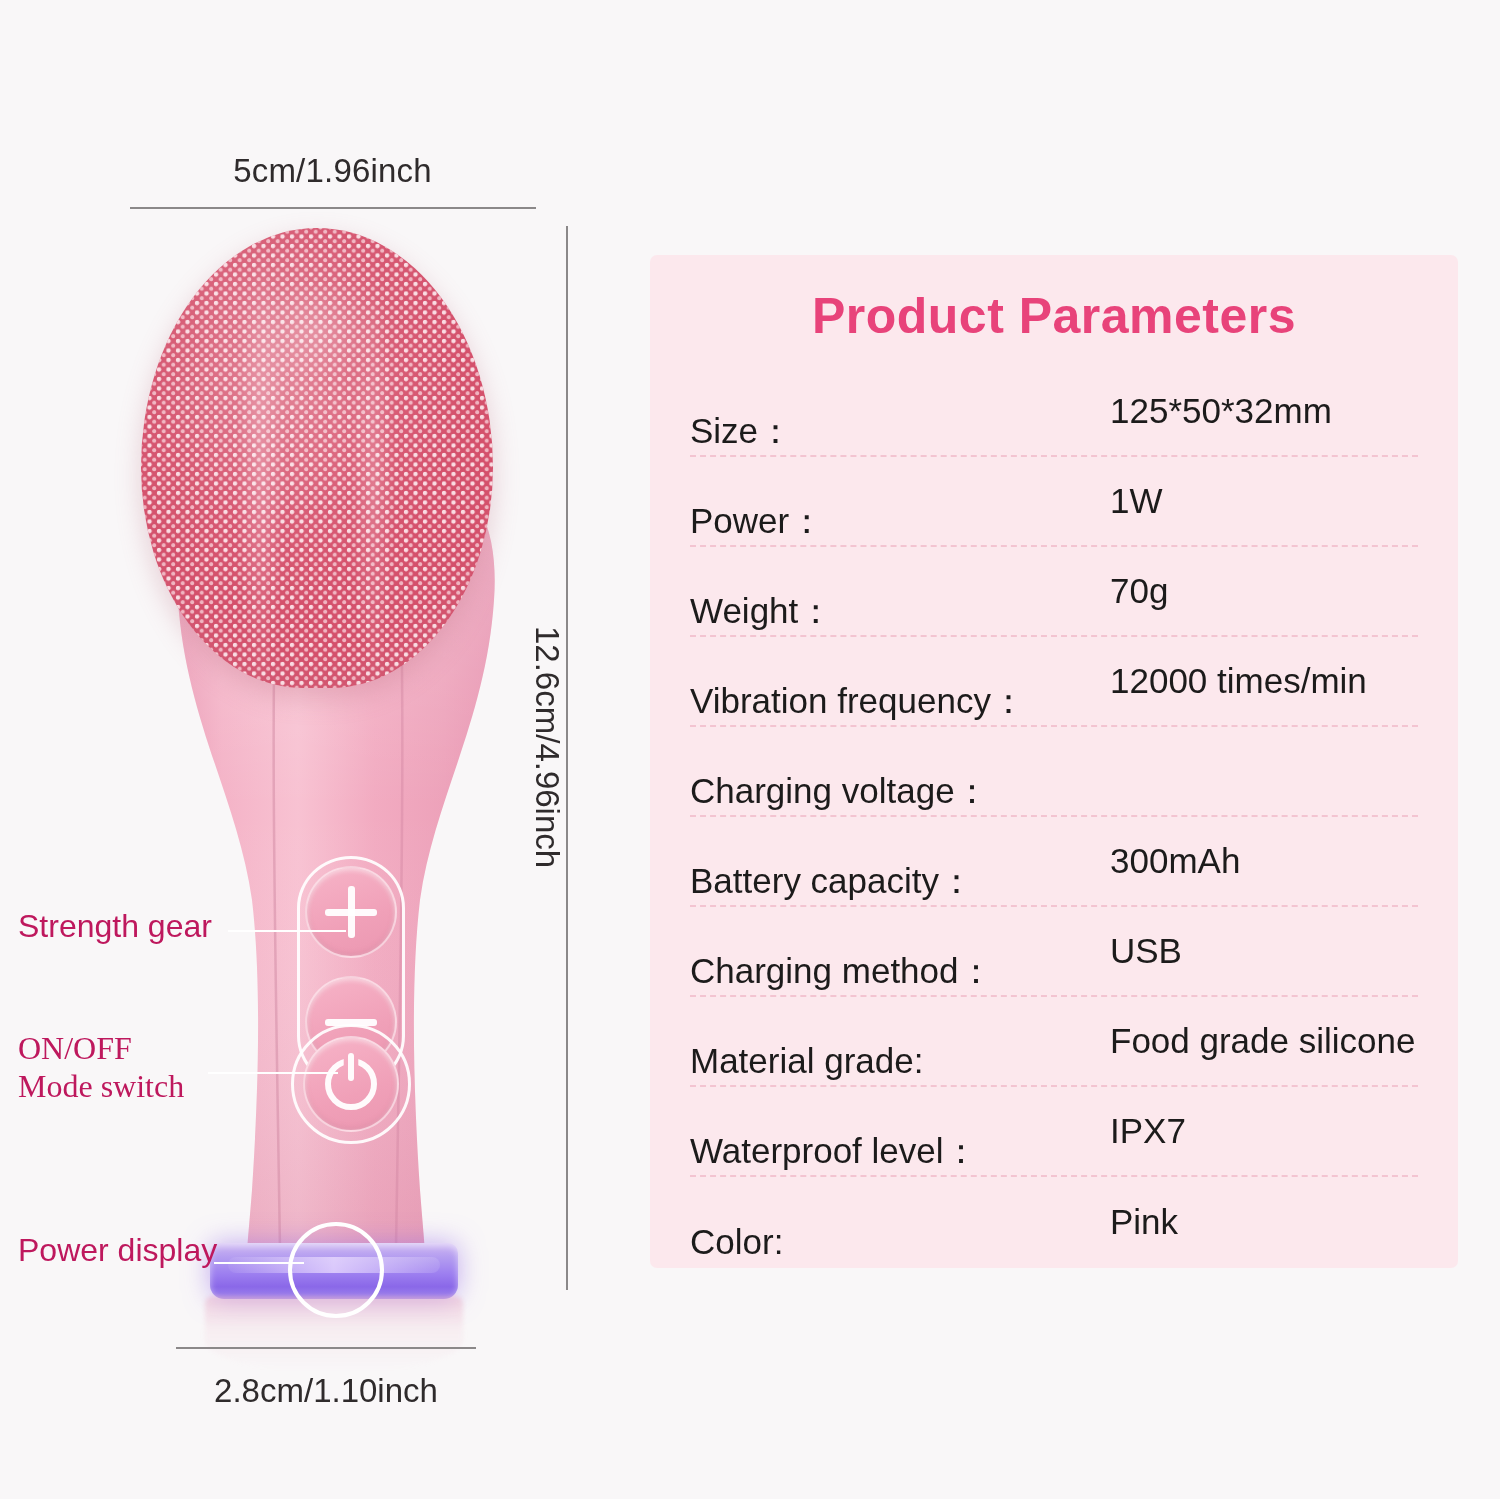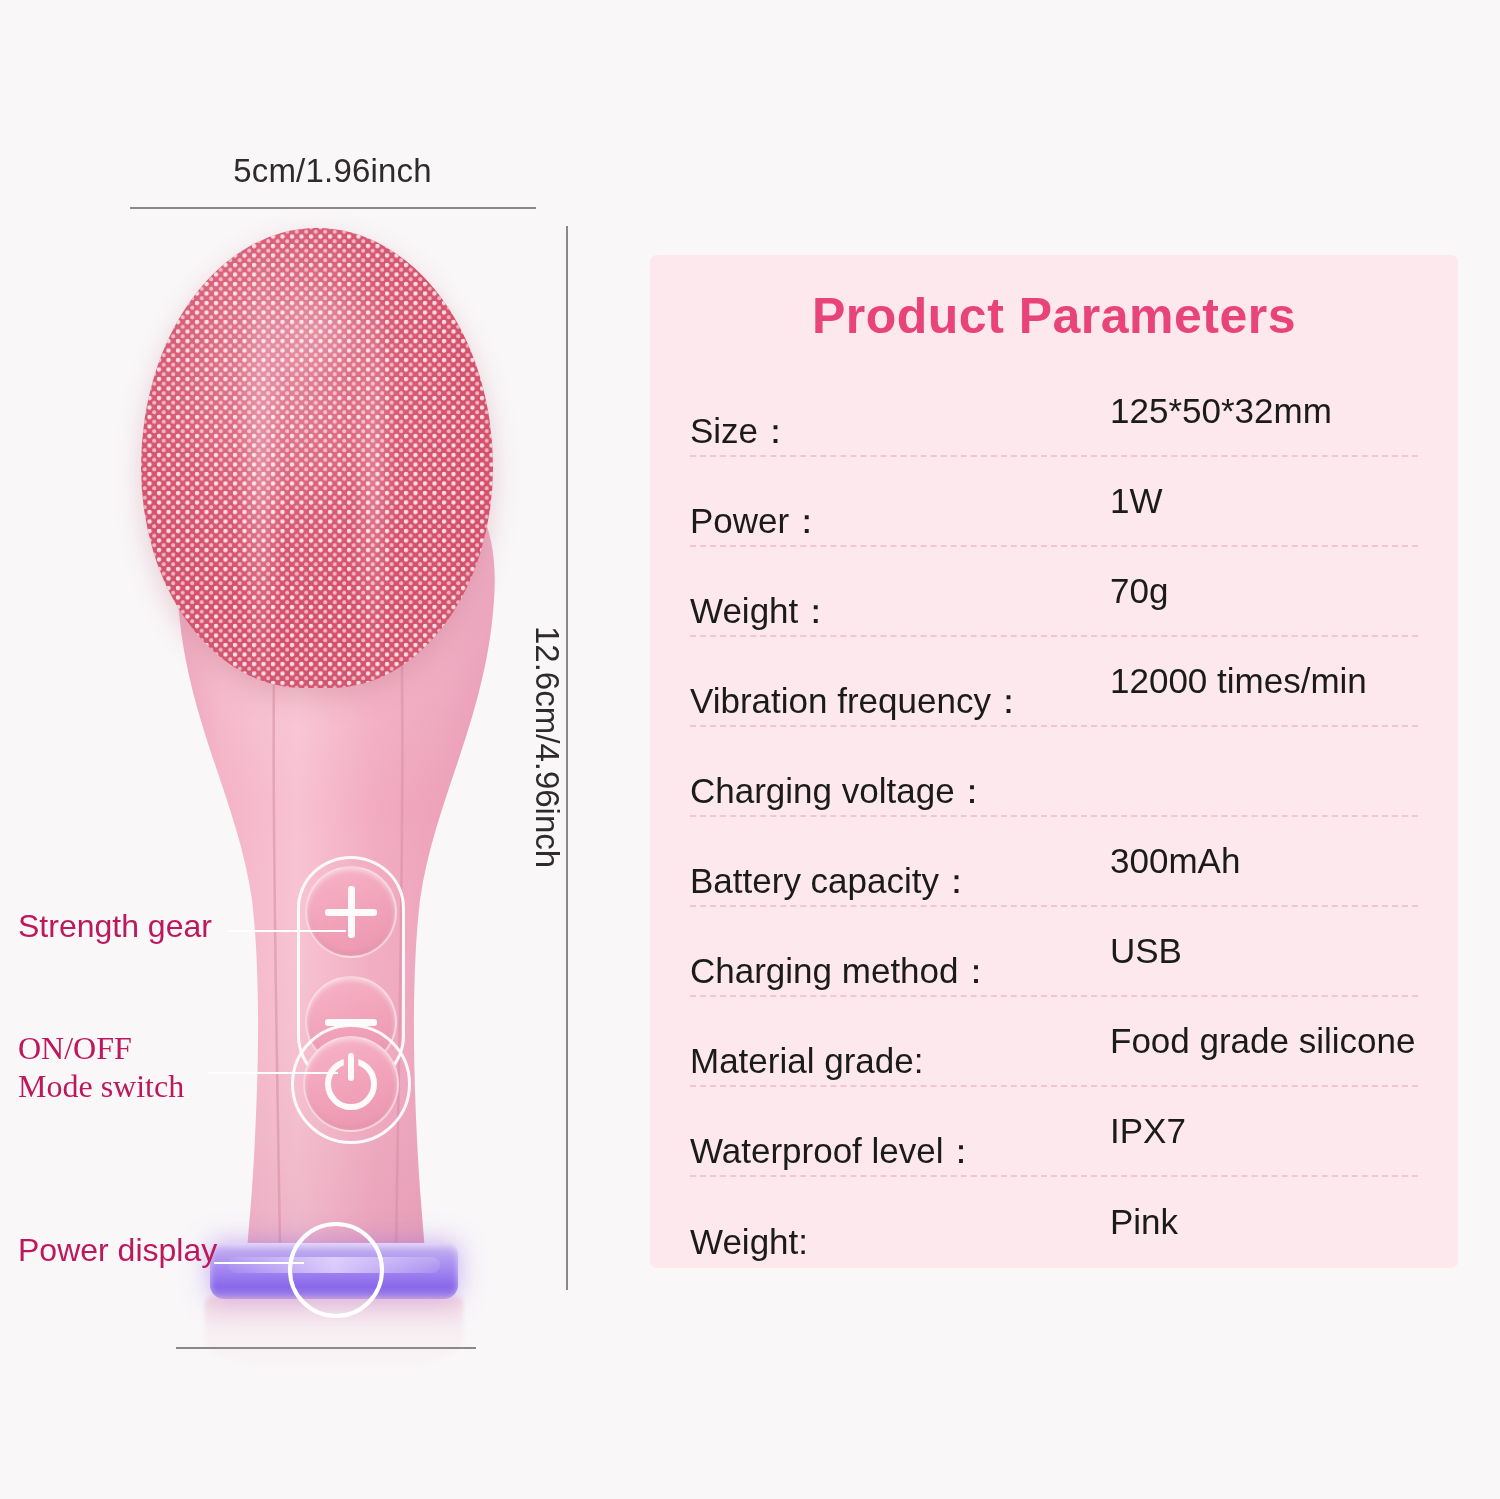--- a/index.html
+++ b/index.html
@@ -381,20 +381,21 @@
     <div class="leader-line" id="leader-strength"></div>
 
     <div class="callout-label" id="callout-onoff">ON/OFF
 Mode switch</div>
     <div class="leader-line" id="leader-onoff"></div>
 
     <div class="callout-label" id="callout-power">Power display</div>
     <div class="leader-line" id="leader-power"></div>
 
     <div id="dim-width-bottom-rule"></div>
+    <div id="dim-width-bottom-label">2.8cm/1.10inch</div>
   </div>
 
   <div id="params-panel">
     <div id="params-title">Product Parameters</div>
     <div id="params-table">
         <div class="param-row">
           <div class="param-key">Size：</div>
           <div class="param-value">125*50*32mm</div>
         </div>
         <div class="param-row">
@@ -422,19 +423,19 @@
         </div>
         <div class="param-row">
           <div class="param-key">Material grade:</div>
           <div class="param-value">Food grade silicone</div>
         </div>
         <div class="param-row">
           <div class="param-key">Waterproof level：</div>
           <div class="param-value">IPX7</div>
         </div>
         <div class="param-row">
-          <div class="param-key">Weight:</div>
+          <div class="param-key">Color:</div>
           <div class="param-value">Pink</div>
         </div>
       </div>
   </div>
 
 </div>
 
 </body></html>

